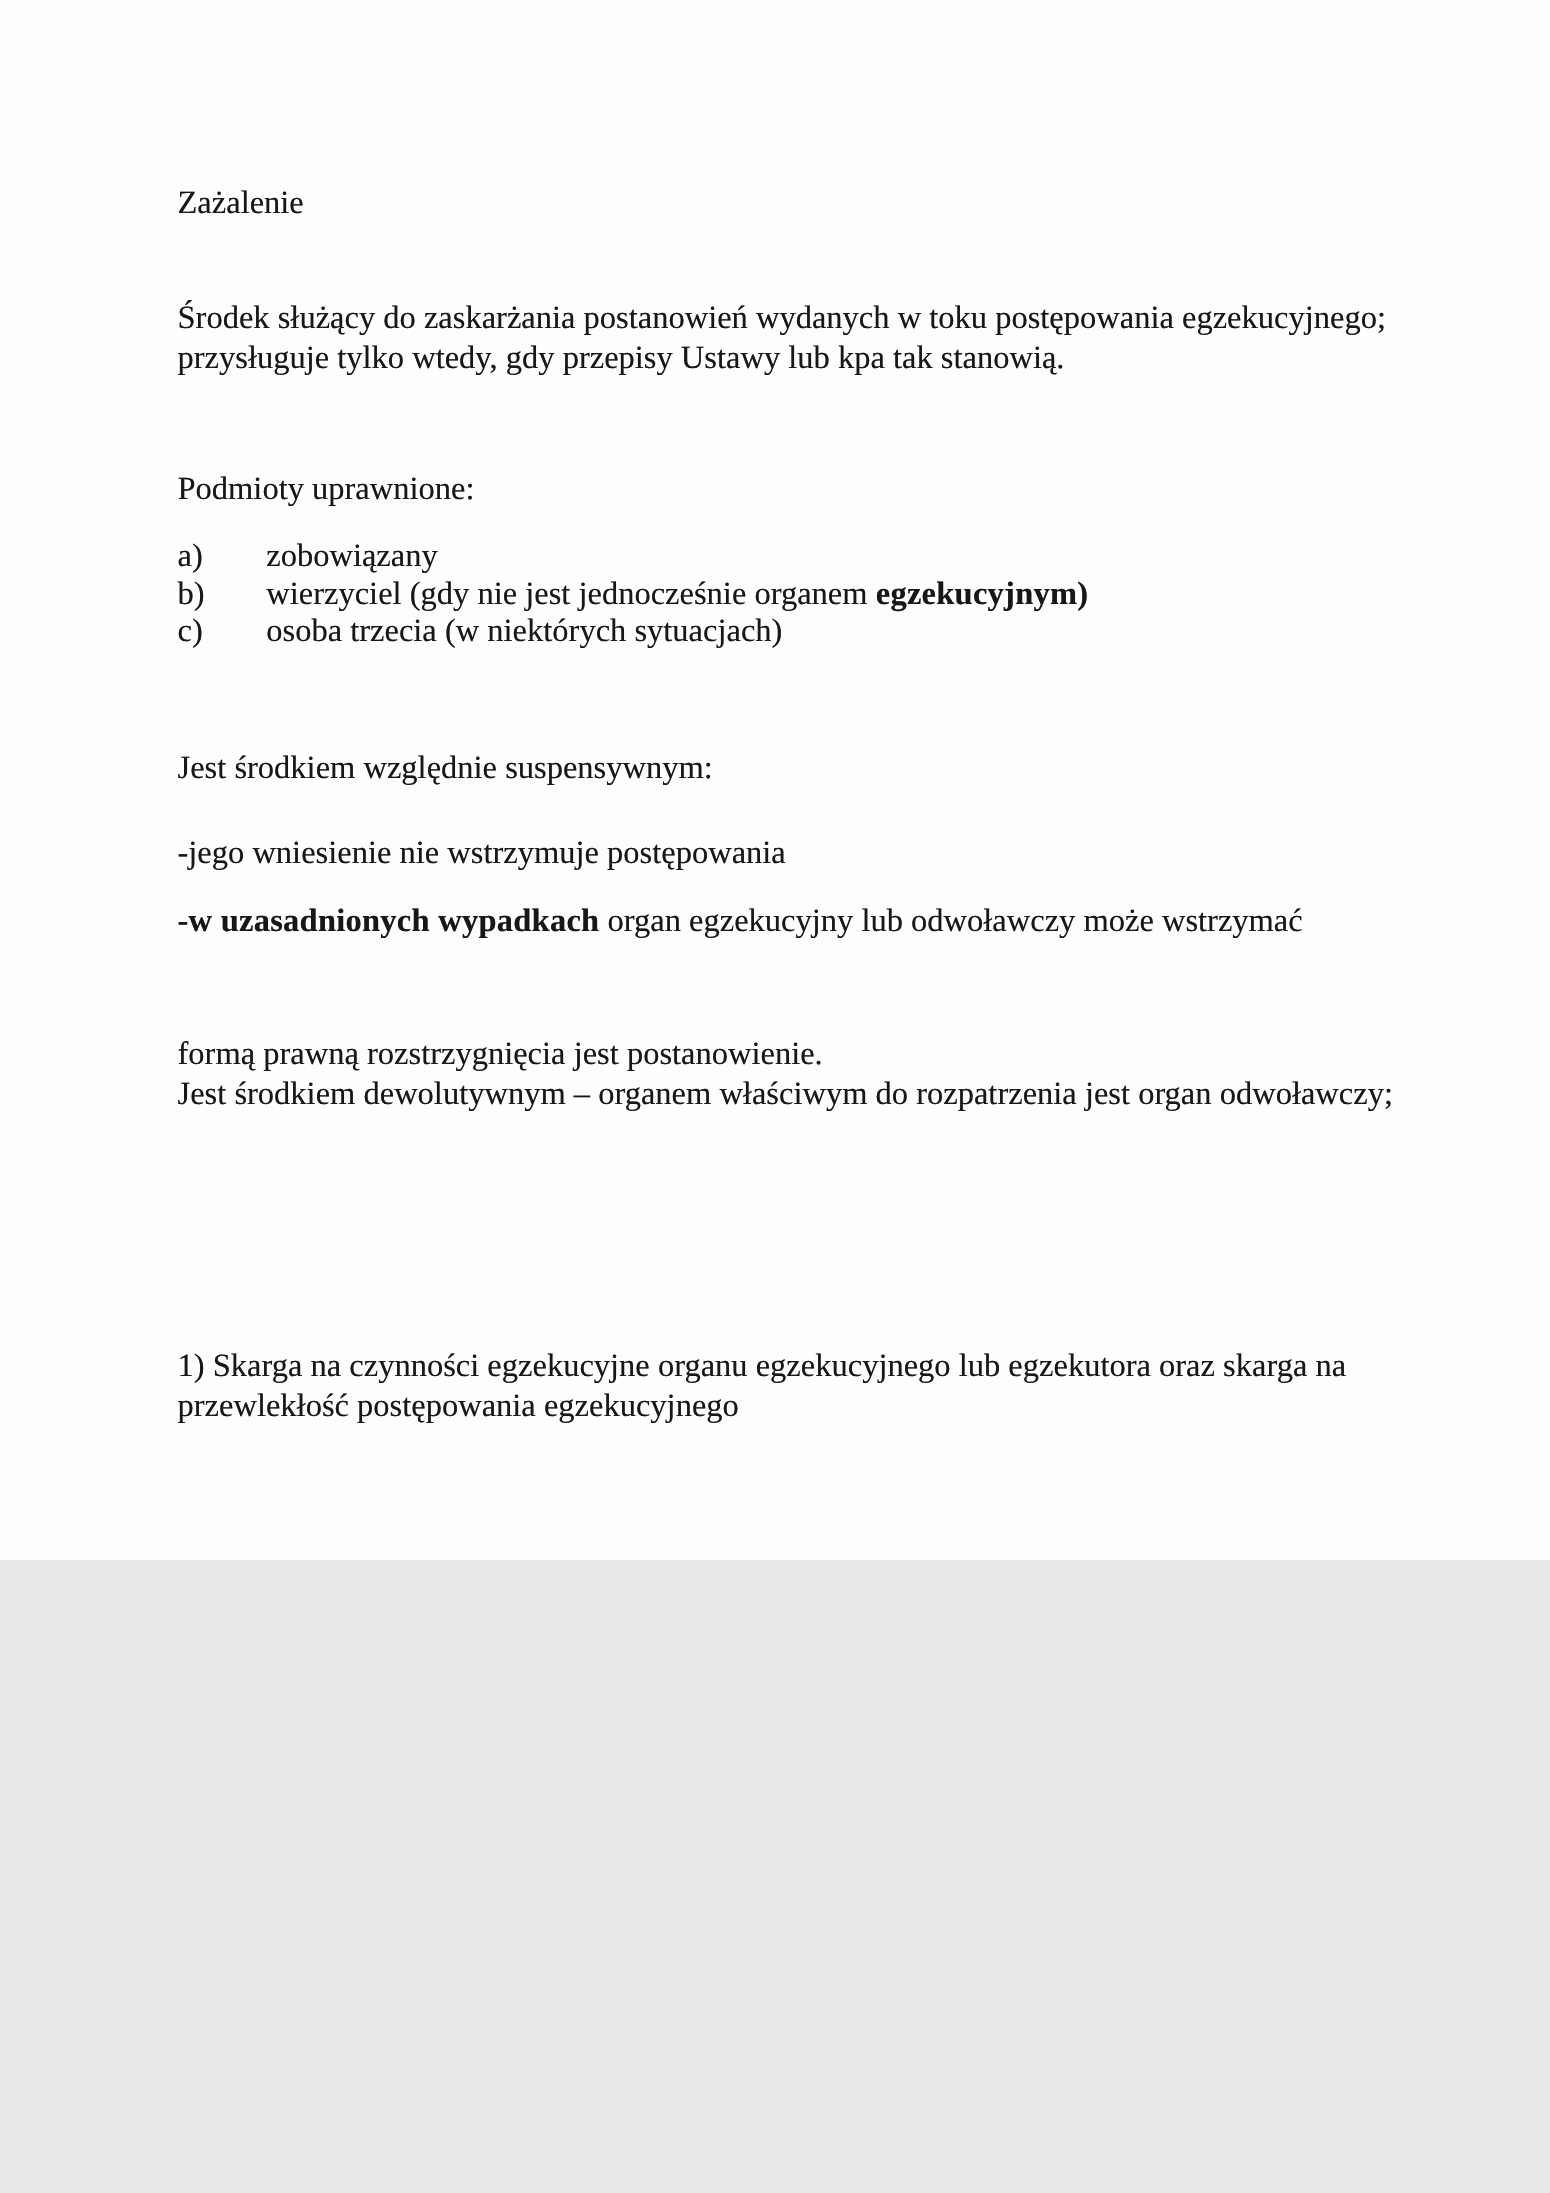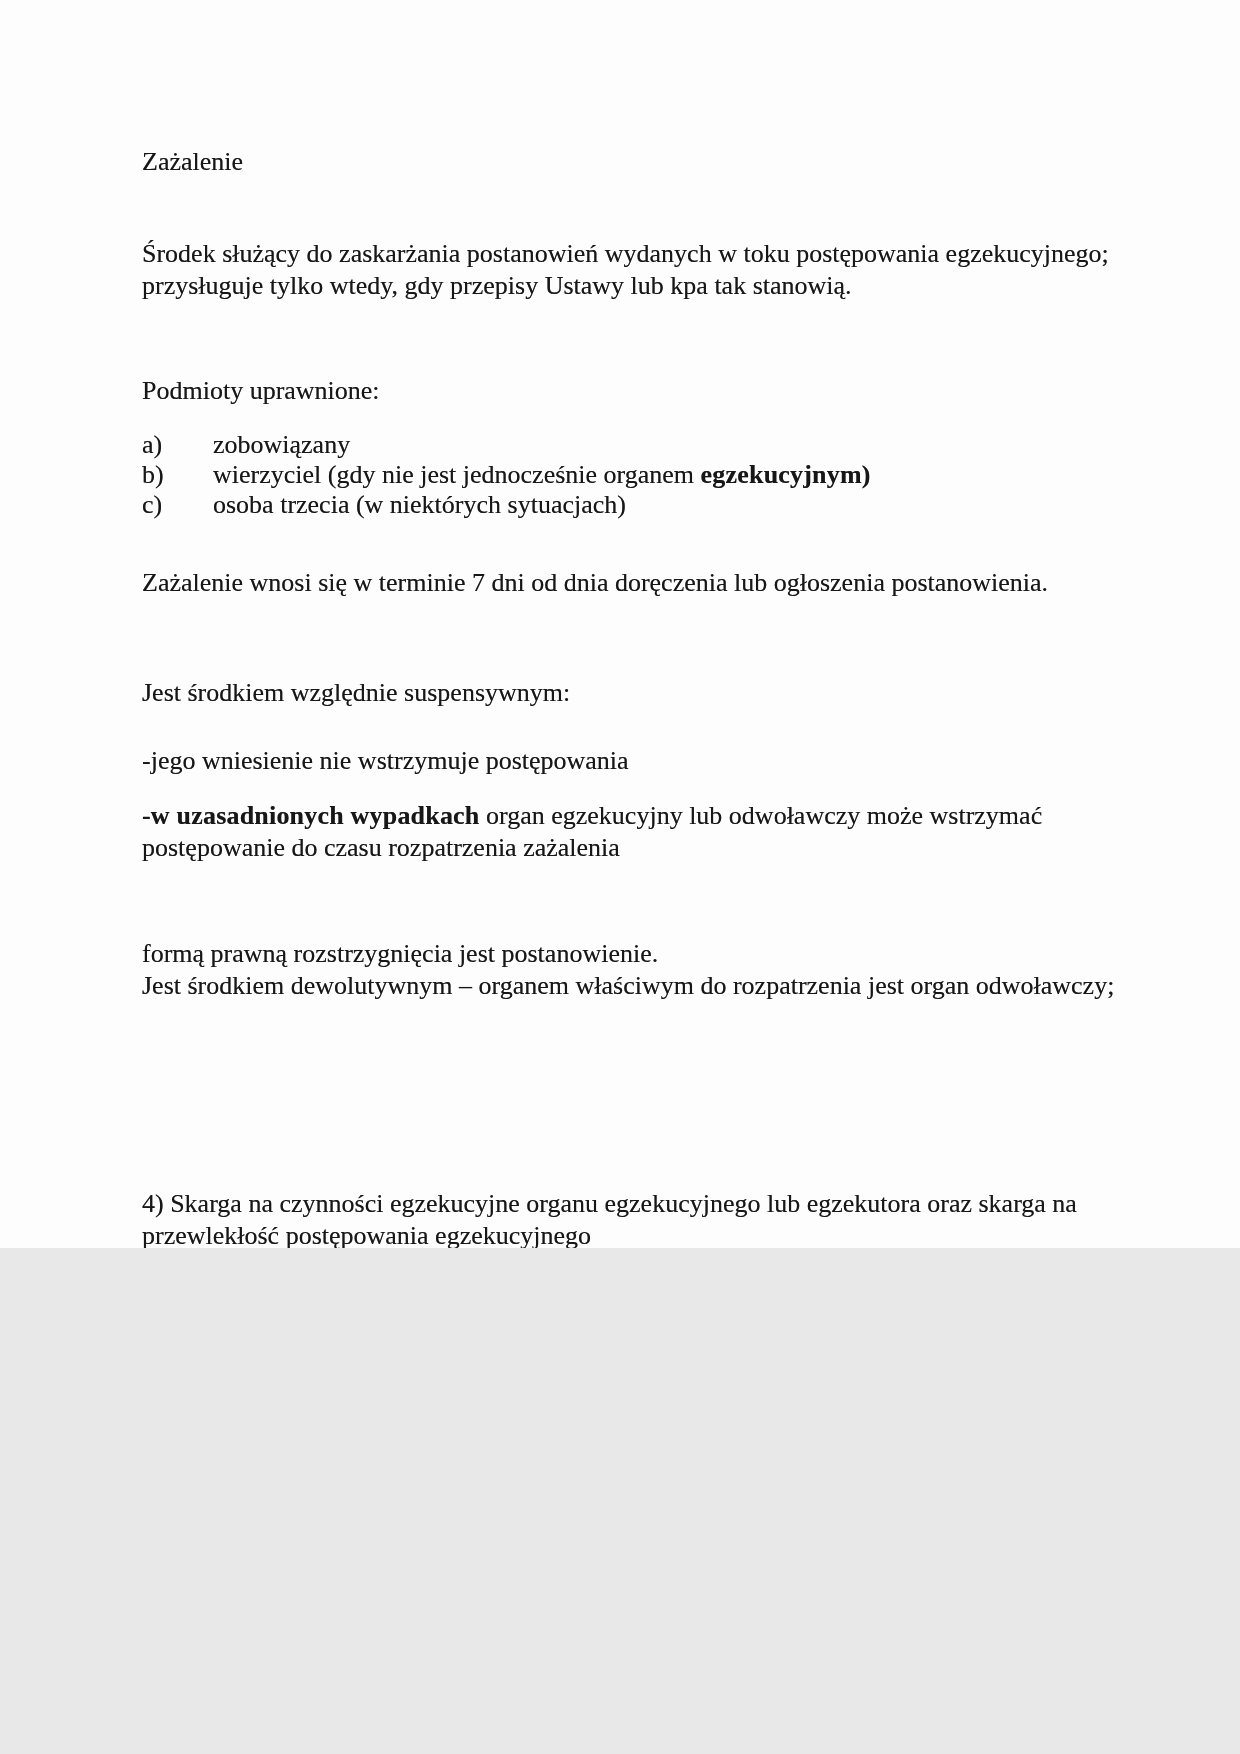--- a/index.html
+++ b/index.html
@@ -65,34 +65,32 @@
     <div class="subject-item">
       <span class="subject-marker">b)</span>
       <span><span>wierzyciel (gdy nie jest jednocześnie organem </span><span class="seg-bold">egzekucyjnym)</span></span>
     </div>
     <div class="subject-item">
       <span class="subject-marker">c)</span>
       <span><span>osoba trzecia (w niektórych sytuacjach)</span><span class="seg-bold"></span></span>
     </div>
   </div>
 
-  <p class="para deadline">Zażalenie wnosi się w terminie 7 dni od dnia doręczenia lub ogłoszenia postanowienia.</p>
 
   <p class="para suspensive">Jest środkiem względnie suspensywnym:</p>
 
   <p class="para note1">-jego wniesienie nie wstrzymuje postępowania</p>
 
   <div class="para note2">
     <div class="line"><span class="seg-bold">-w uzasadnionych wypadkach</span><span> organ egzekucyjny lub odwoławczy może wstrzymać</span></div>
-    <div class="line">postępowanie do czasu rozpatrzenia zażalenia</div>
   </div>
 
   <div class="para devolutive">
     <div class="line">formą prawną rozstrzygnięcia jest postanowienie.</div>
     <div class="line">Jest środkiem dewolutywnym – organem właściwym do rozpatrzenia jest organ odwoławczy;</div>
   </div>
 
   <div class="para point4">
-    <div class="line">4) Skarga na czynności egzekucyjne organu egzekucyjnego lub egzekutora oraz skarga na</div>
+    <div class="line">1) Skarga na czynności egzekucyjne organu egzekucyjnego lub egzekutora oraz skarga na</div>
     <div class="line">przewlekłość postępowania egzekucyjnego</div>
   </div>
 
 </div>
 
 </body></html>

